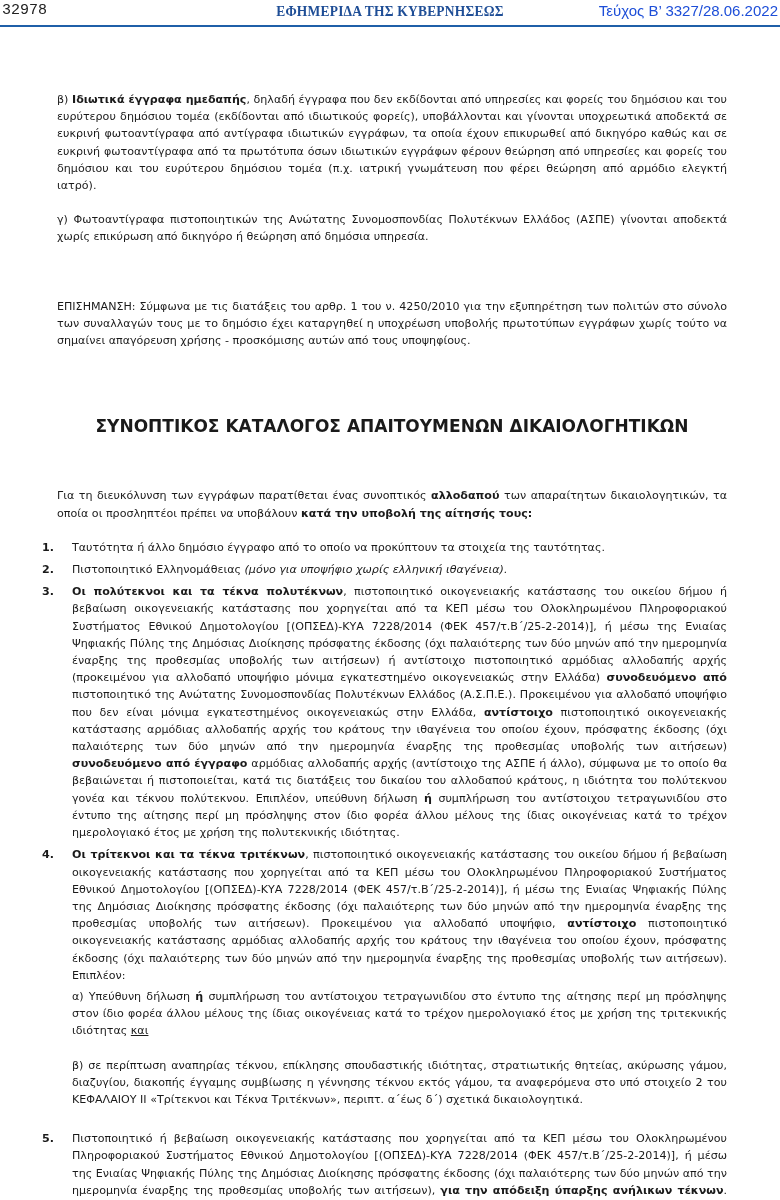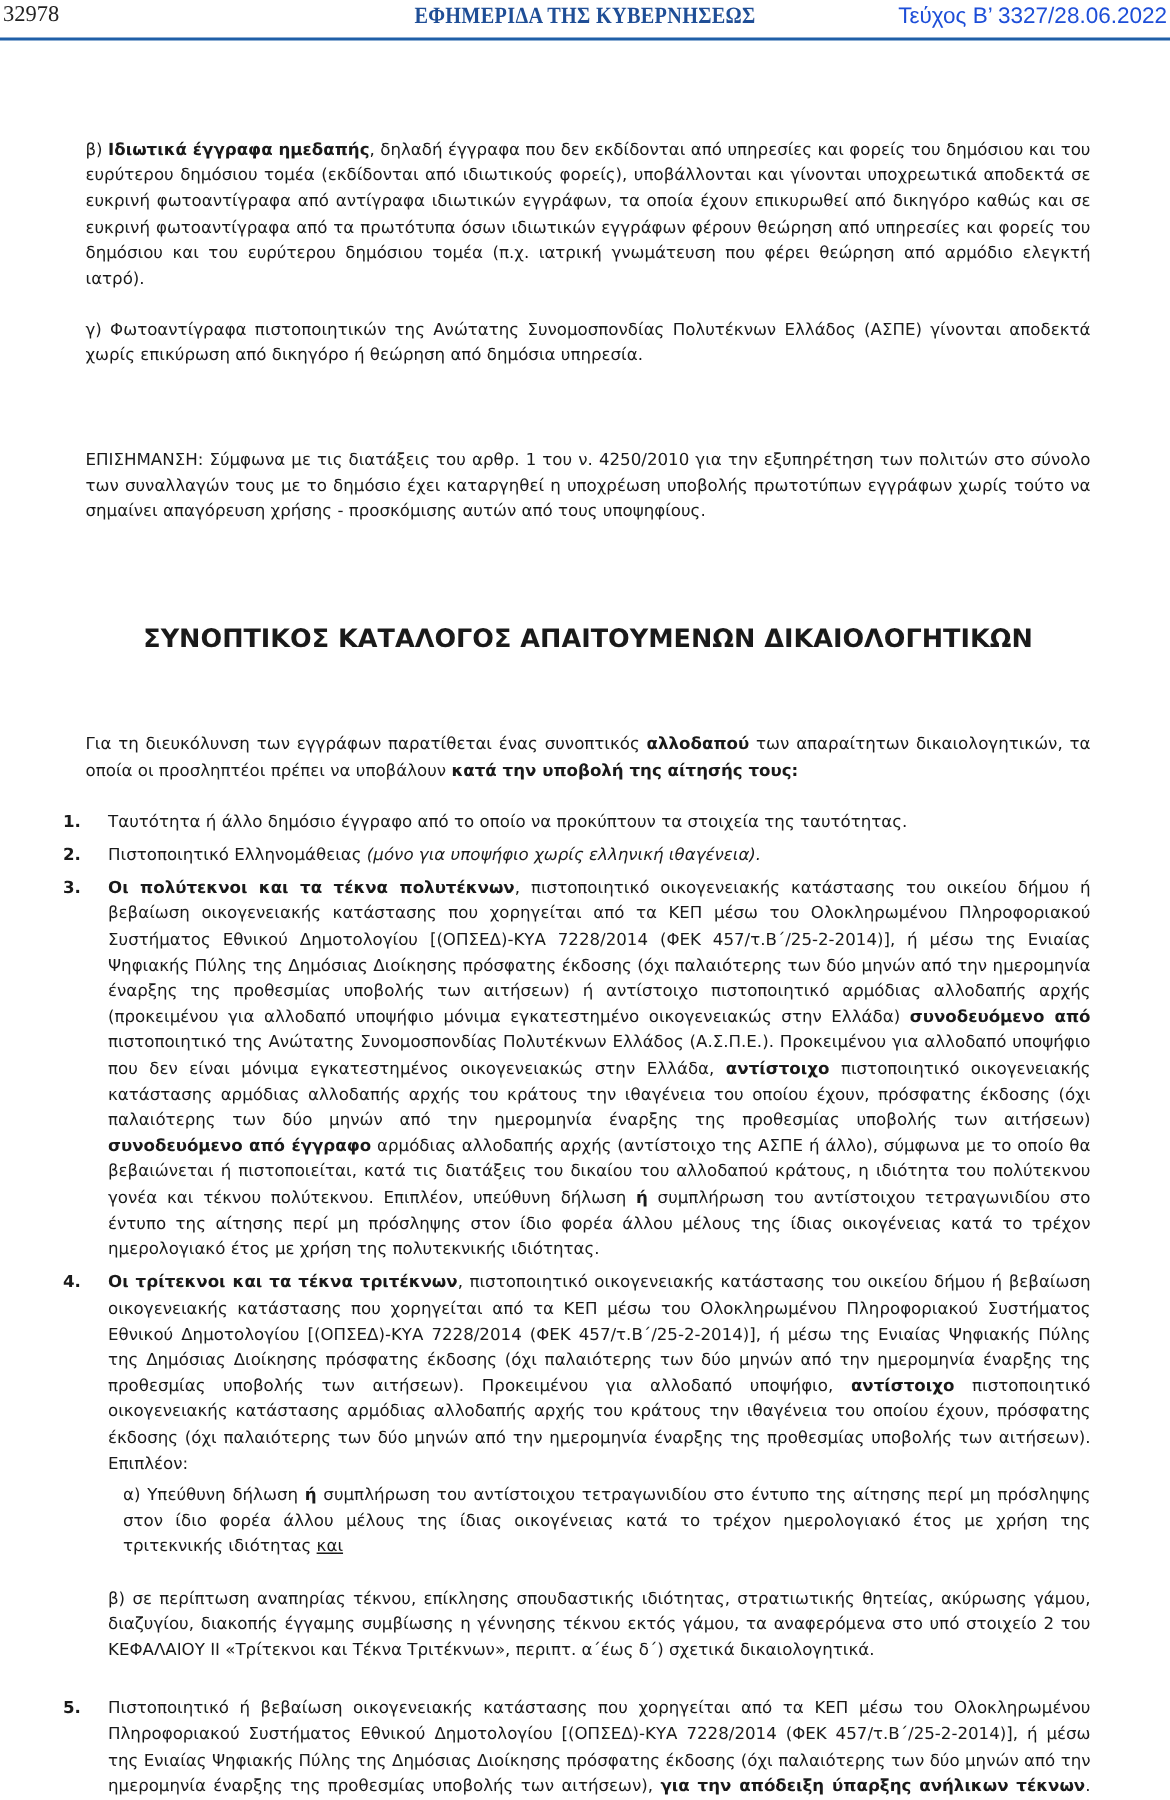--- a/index.html
+++ b/index.html
@@ -1,35 +1,35 @@
 <!DOCTYPE html>
 <html><head>
 <meta charset="utf-8">
 <style>
   html, body { margin: 0; padding: 0; background: #ffffff; }
   body { width: 780px; height: 1200px; position: relative; overflow: hidden;
          font-family: "DejaVu Sans", sans-serif; color: #1a1a1a; }
   .header { position: absolute; left: 0; top: 0; width: 780px; height: 24px; }
-  .header .pno { position: absolute; left: 2px; top: 2px; font-family: Liberation Serif, serif; font-size: 15px; color:#222; }
+  .header .pno { position: absolute; left: 2px; top: 2px; font-family: Liberation Mono, monospace; font-size: 15px; color:#222; }
   .header .gazette { position: absolute; left: 0; width: 780px; top: 3px; text-align: center;
       font-family: "Liberation Serif", serif; font-weight: bold; font-size: 13.5px; color: #1f4e96; letter-spacing: 0.2px; transform: scaleY(1.15); }
   .header .issue { position: absolute; right: 2px; top: 2px; font-family: "Liberation Sans", sans-serif; font-size: 15px; color:#1d4ed8; }
   .rule { position: absolute; left: 0; top: 25px; width: 780px; height: 2px; background: #1f5fa8; }
   .content { position: absolute; left: 57px; top: 91px; width: 670px; font-size: 11.1px; line-height: 17.2px; }
   p { margin: 0; text-align: justify; }
   .gap1 { height: 17px; }
   .gap2 { height: 52px; }
   .title { text-align: center; font-weight: bold; font-size: 17px; margin: 0; }
   b { font-weight: bold; }
   i { font-style: italic; }
   u { text-decoration: underline; }
   ol.items { list-style: none; margin: 0; padding: 0; }
   ol.items li { position: relative; padding-left: 15px; margin-bottom: 5px; text-align: justify; }
   ol.items li .num { position: absolute; left: -15px; font-weight: bold; }
-  .sub { margin-top: 4px; margin-left: 10px; }
+  .sub { margin-top: 4px; }
 </style>
 </head>
 <body>
 
 <div class="header">
   <span class="pno">32978</span>
   <span class="gazette">ΕΦΗΜΕΡΙΔΑ ΤΗΣ ΚΥΒΕΡΝΗΣΕΩΣ</span>
   <span class="issue">Τεύχος Β’ 3327/28.06.2022</span>
 </div>
 <div class="rule"></div>

